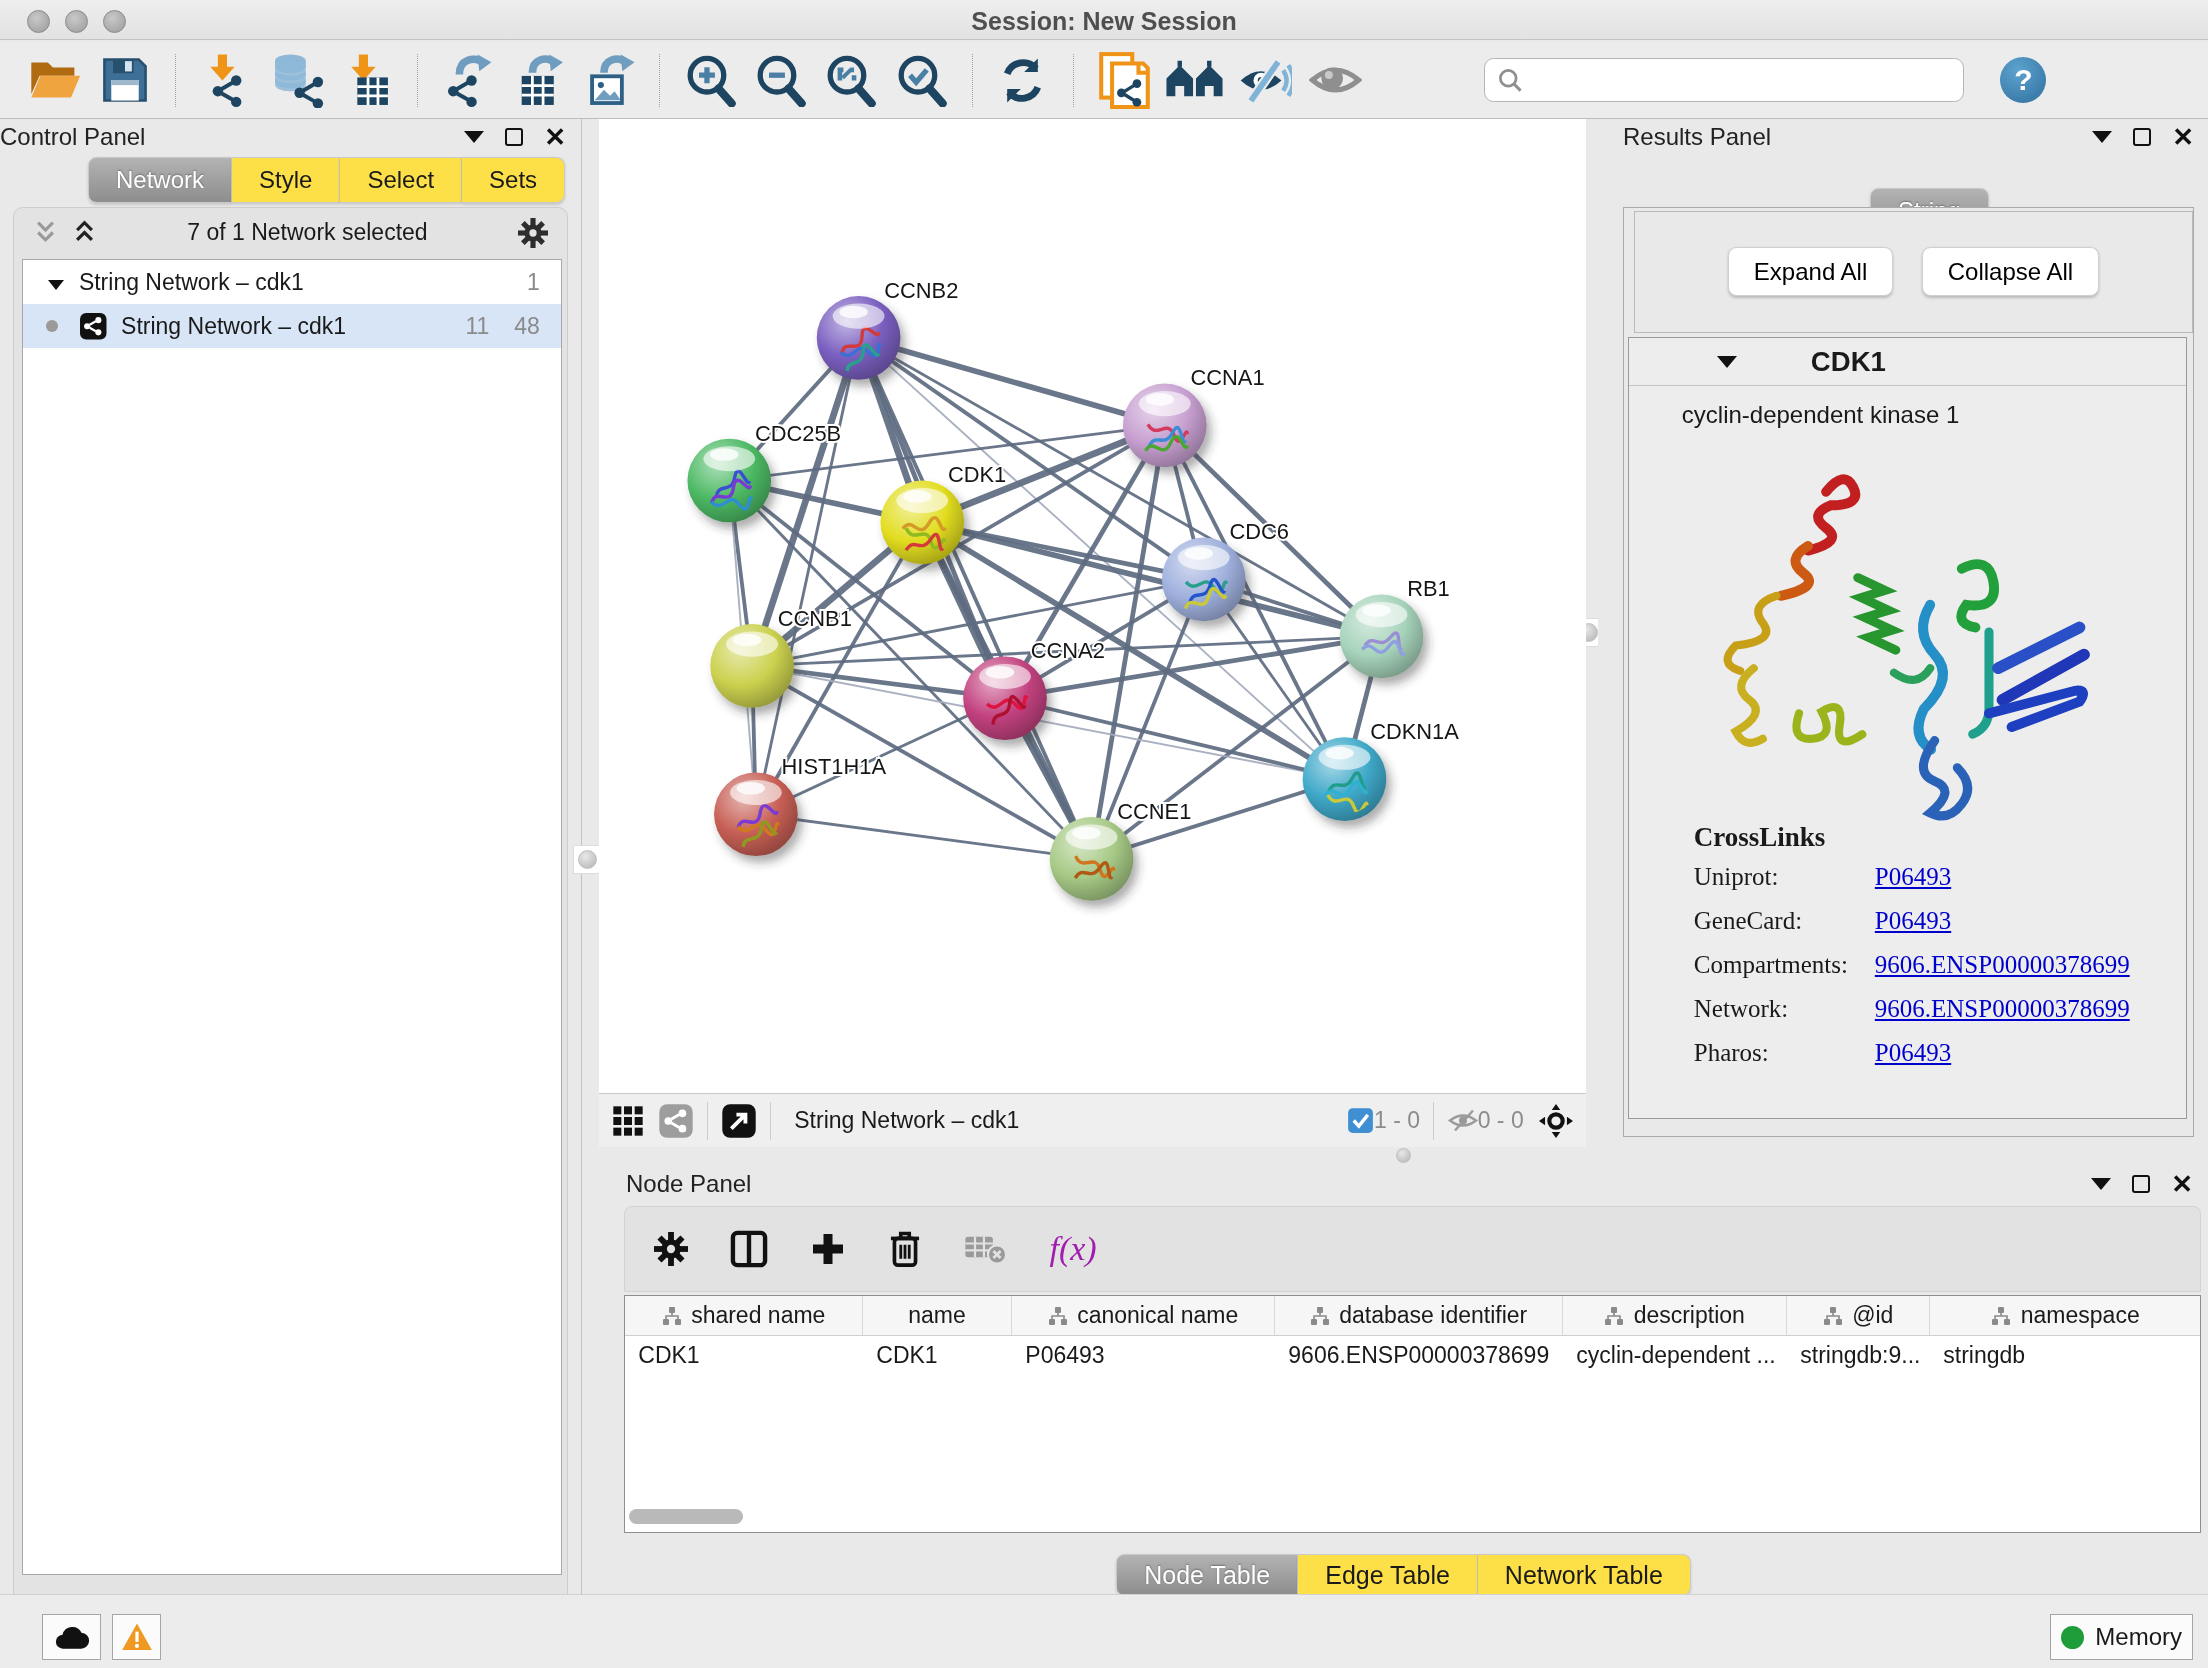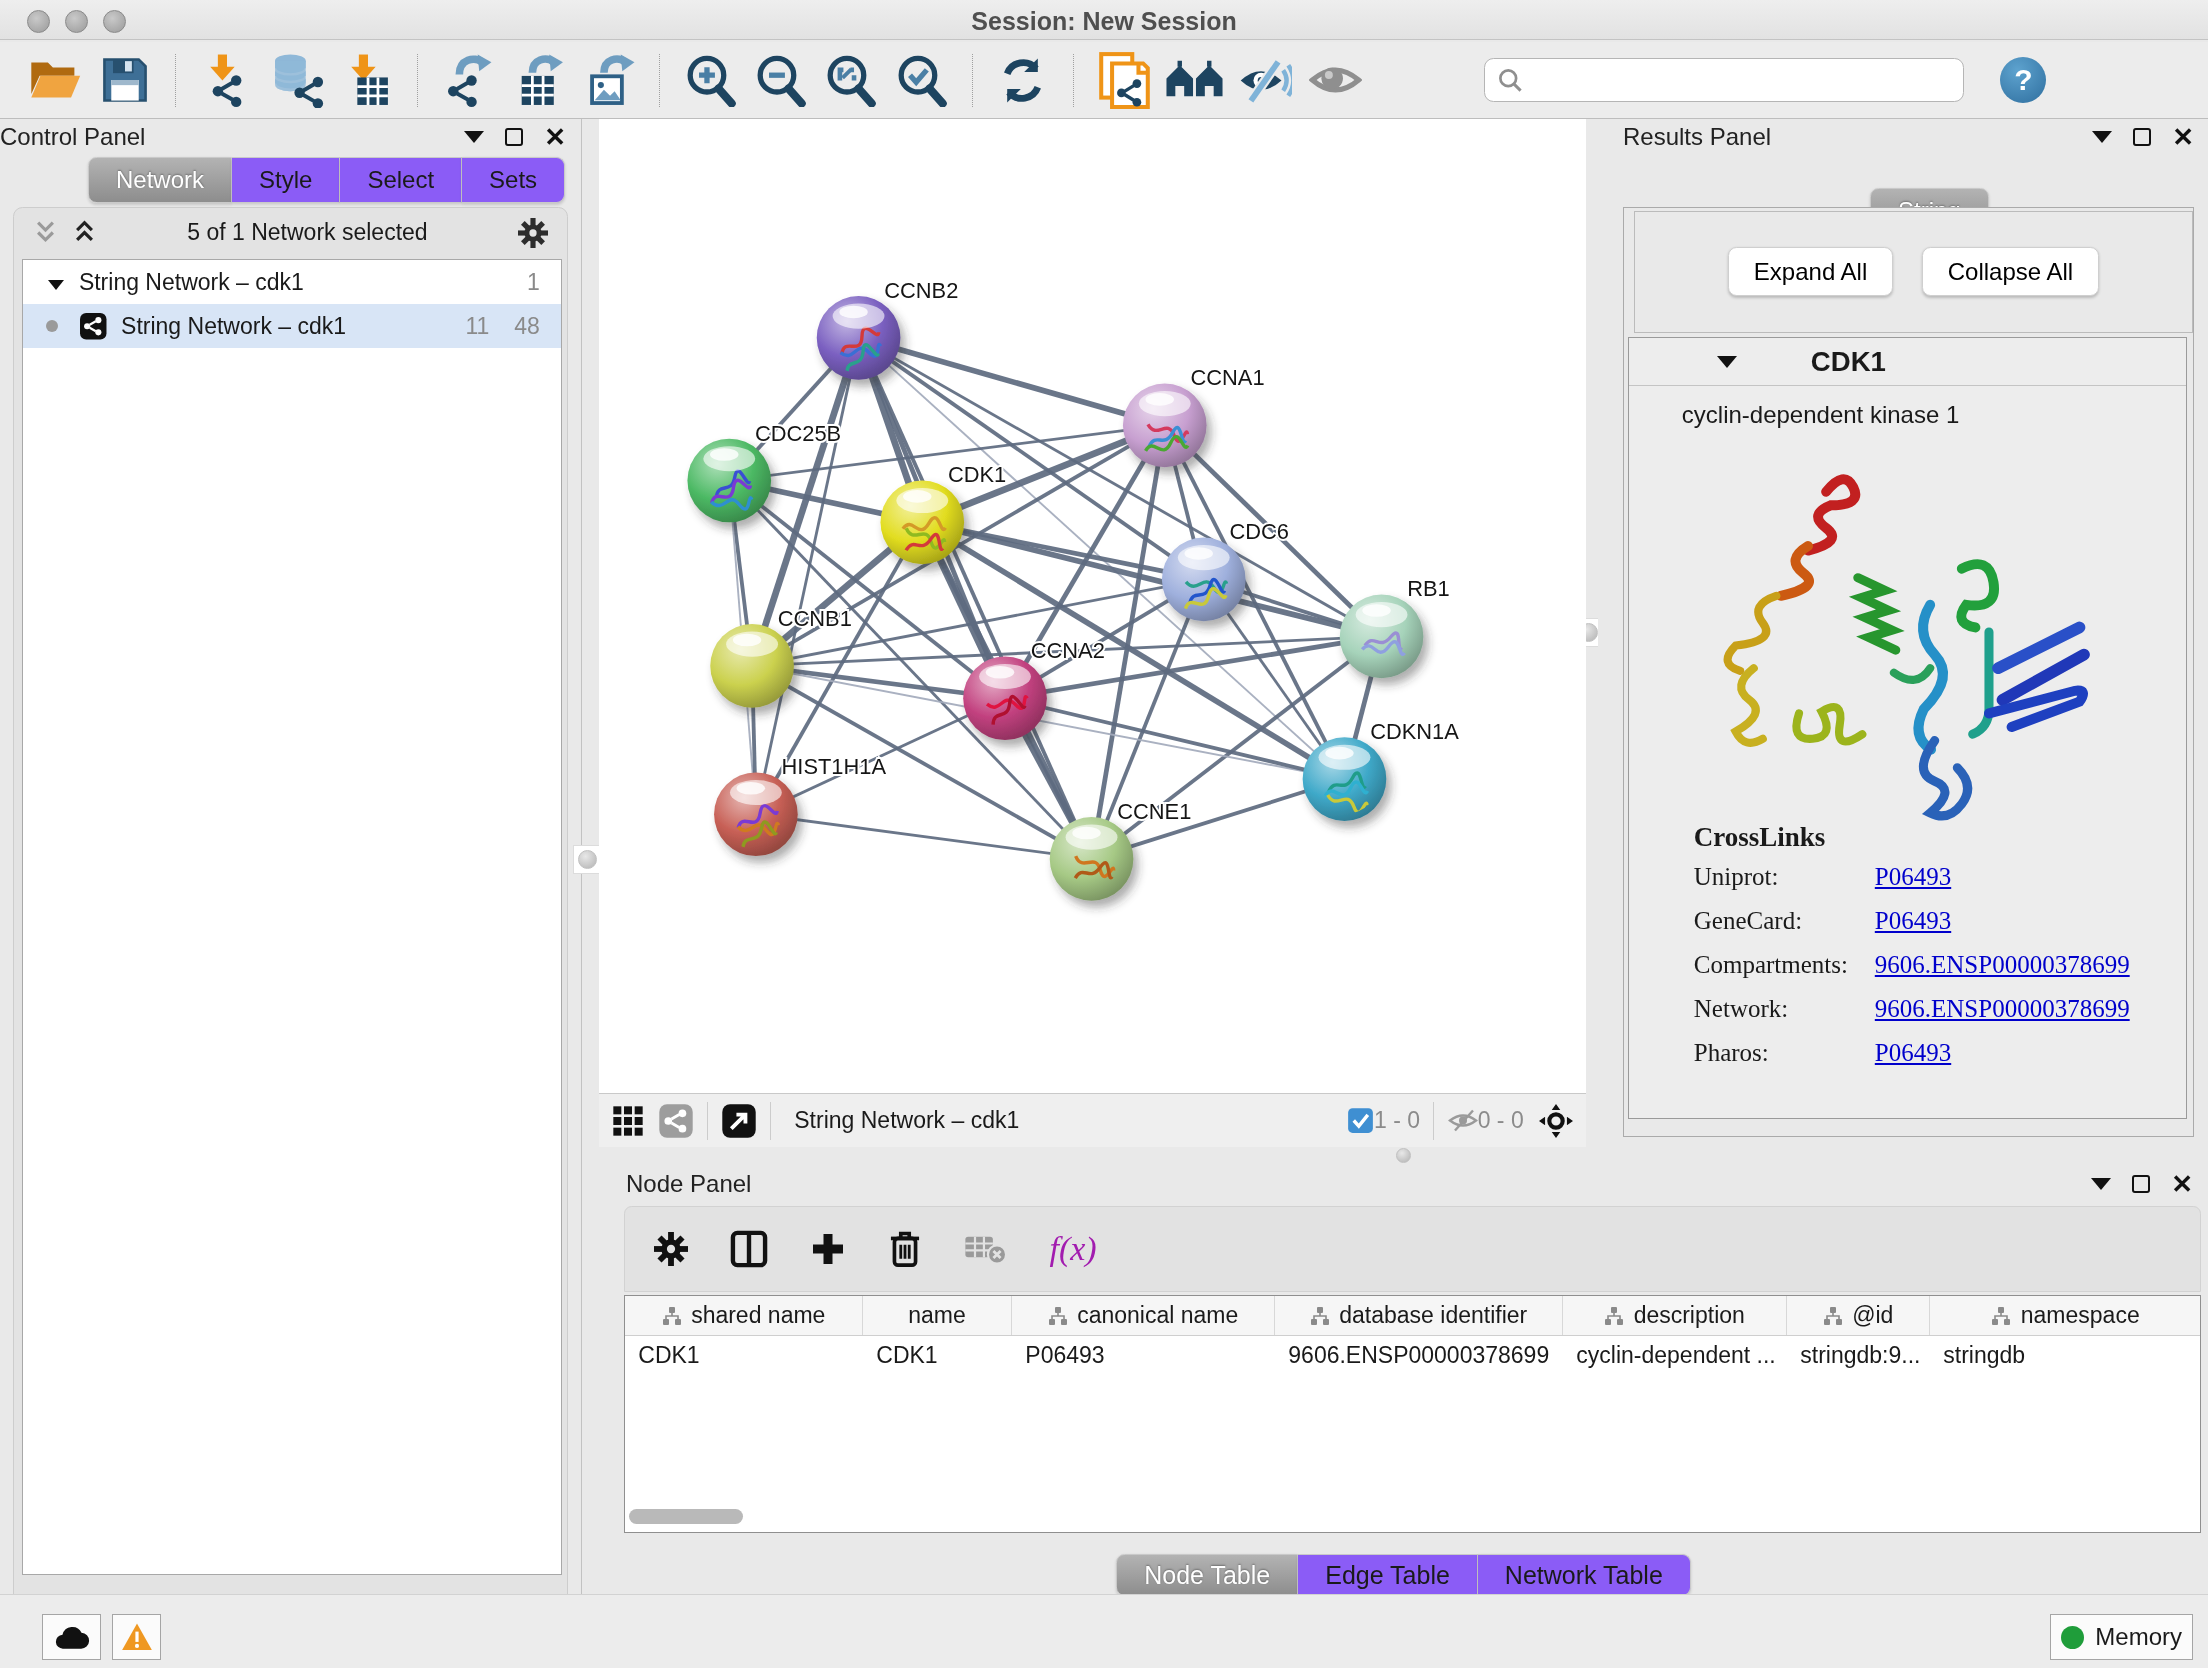--- a/index.html
+++ b/index.html
@@ -29,21 +29,21 @@
 
   
   .panel-head { height:36px; display:flex; align-items:center; font-size:24px; color:#222; }
   .ph-controls { margin-left:auto; display:flex; align-items:center; gap:21px; padding-right:15px; }
   .tri-down { width:0; height:0; border-left:10.5px solid transparent; border-right:10.5px solid transparent;
     border-top:12.4px solid #111; }
   .float-ic { width:18px; height:18px; border:2.9px solid #111; border-radius:2.9px; }
   .close-ic { font-size:26px; font-weight:bold; color:#111; line-height:19px; }
 
   .tabbar { display:flex; }
-  .tab { height:46px; padding:0 27px; background:#8b5cf6; font-size:24px; display:flex; align-items:center;
+  .tab { height:46px; padding:0 27px; background:#fde047; font-size:24px; display:flex; align-items:center;
     border:1px solid #c9c9c9; border-left:none; box-shadow:0 1.9px 2.9px rgba(0,0,0,.15); }
   .tab:first-child { border-left:1px solid #c9c9c9; border-radius:8.6px 0 0 8.6px; }
   .tab:last-child { border-radius:0 8.6px 8.6px 0; }
   .tab.active { background:linear-gradient(#b3b3b3,#8d8d8d); color:#fff; text-shadow:0 -1px 1.9px rgba(0,0,0,.35); }
   .tab.single { border-radius:8.6px; border-left:1px solid #c9c9c9;margin-top:31px; }
 
   
   #control-panel { position:absolute; top:119px; left:0; width:582px; height:1475px;
     background:#e9e9e9; border-right:1px solid #c2c2c2; }
   #control-panel .panel-head { }
@@ -343,21 +343,21 @@
       <div class="tab">Sets</div>
     </div>
   <div id="cp-body">
     <div id="cp-status">
       <svg viewBox="0 0 20 22" width="25" height="27">
           <path d="M4 3l6 6 6-6M4 11l6 6 6-6" fill="none" stroke="#9a9a9a" stroke-width="2.6"></path>
         </svg>
       <svg viewBox="0 0 20 22" width="25" height="27" style="margin-left:13.3px">
           <path d="M4 9l6-6 6 6M4 17l6-6 6 6" fill="none" stroke="#222" stroke-width="2.6"></path>
         </svg>
-      <span class="lbl">5 of 1 Network selected</span>
+      <span class="lbl">7 of 1 Network selected</span>
       <svg viewBox="-14 -14 28 28" width="30" height="30">
           <g fill="#2d2d2d">
             <rect x="-2.4" y="-14" width="4.8" height="9"></rect>
             <rect x="-2.4" y="5" width="4.8" height="9"></rect>
             <rect x="-14" y="-2.4" width="9" height="4.8"></rect>
             <rect x="5" y="-2.4" width="9" height="4.8"></rect>
             <g transform="rotate(45)">
               <rect x="-2.4" y="-13.4" width="4.8" height="8"></rect>
               <rect x="-2.4" y="5.4" width="4.8" height="8"></rect>
               <rect x="-13.4" y="-2.4" width="8" height="4.8"></rect>

